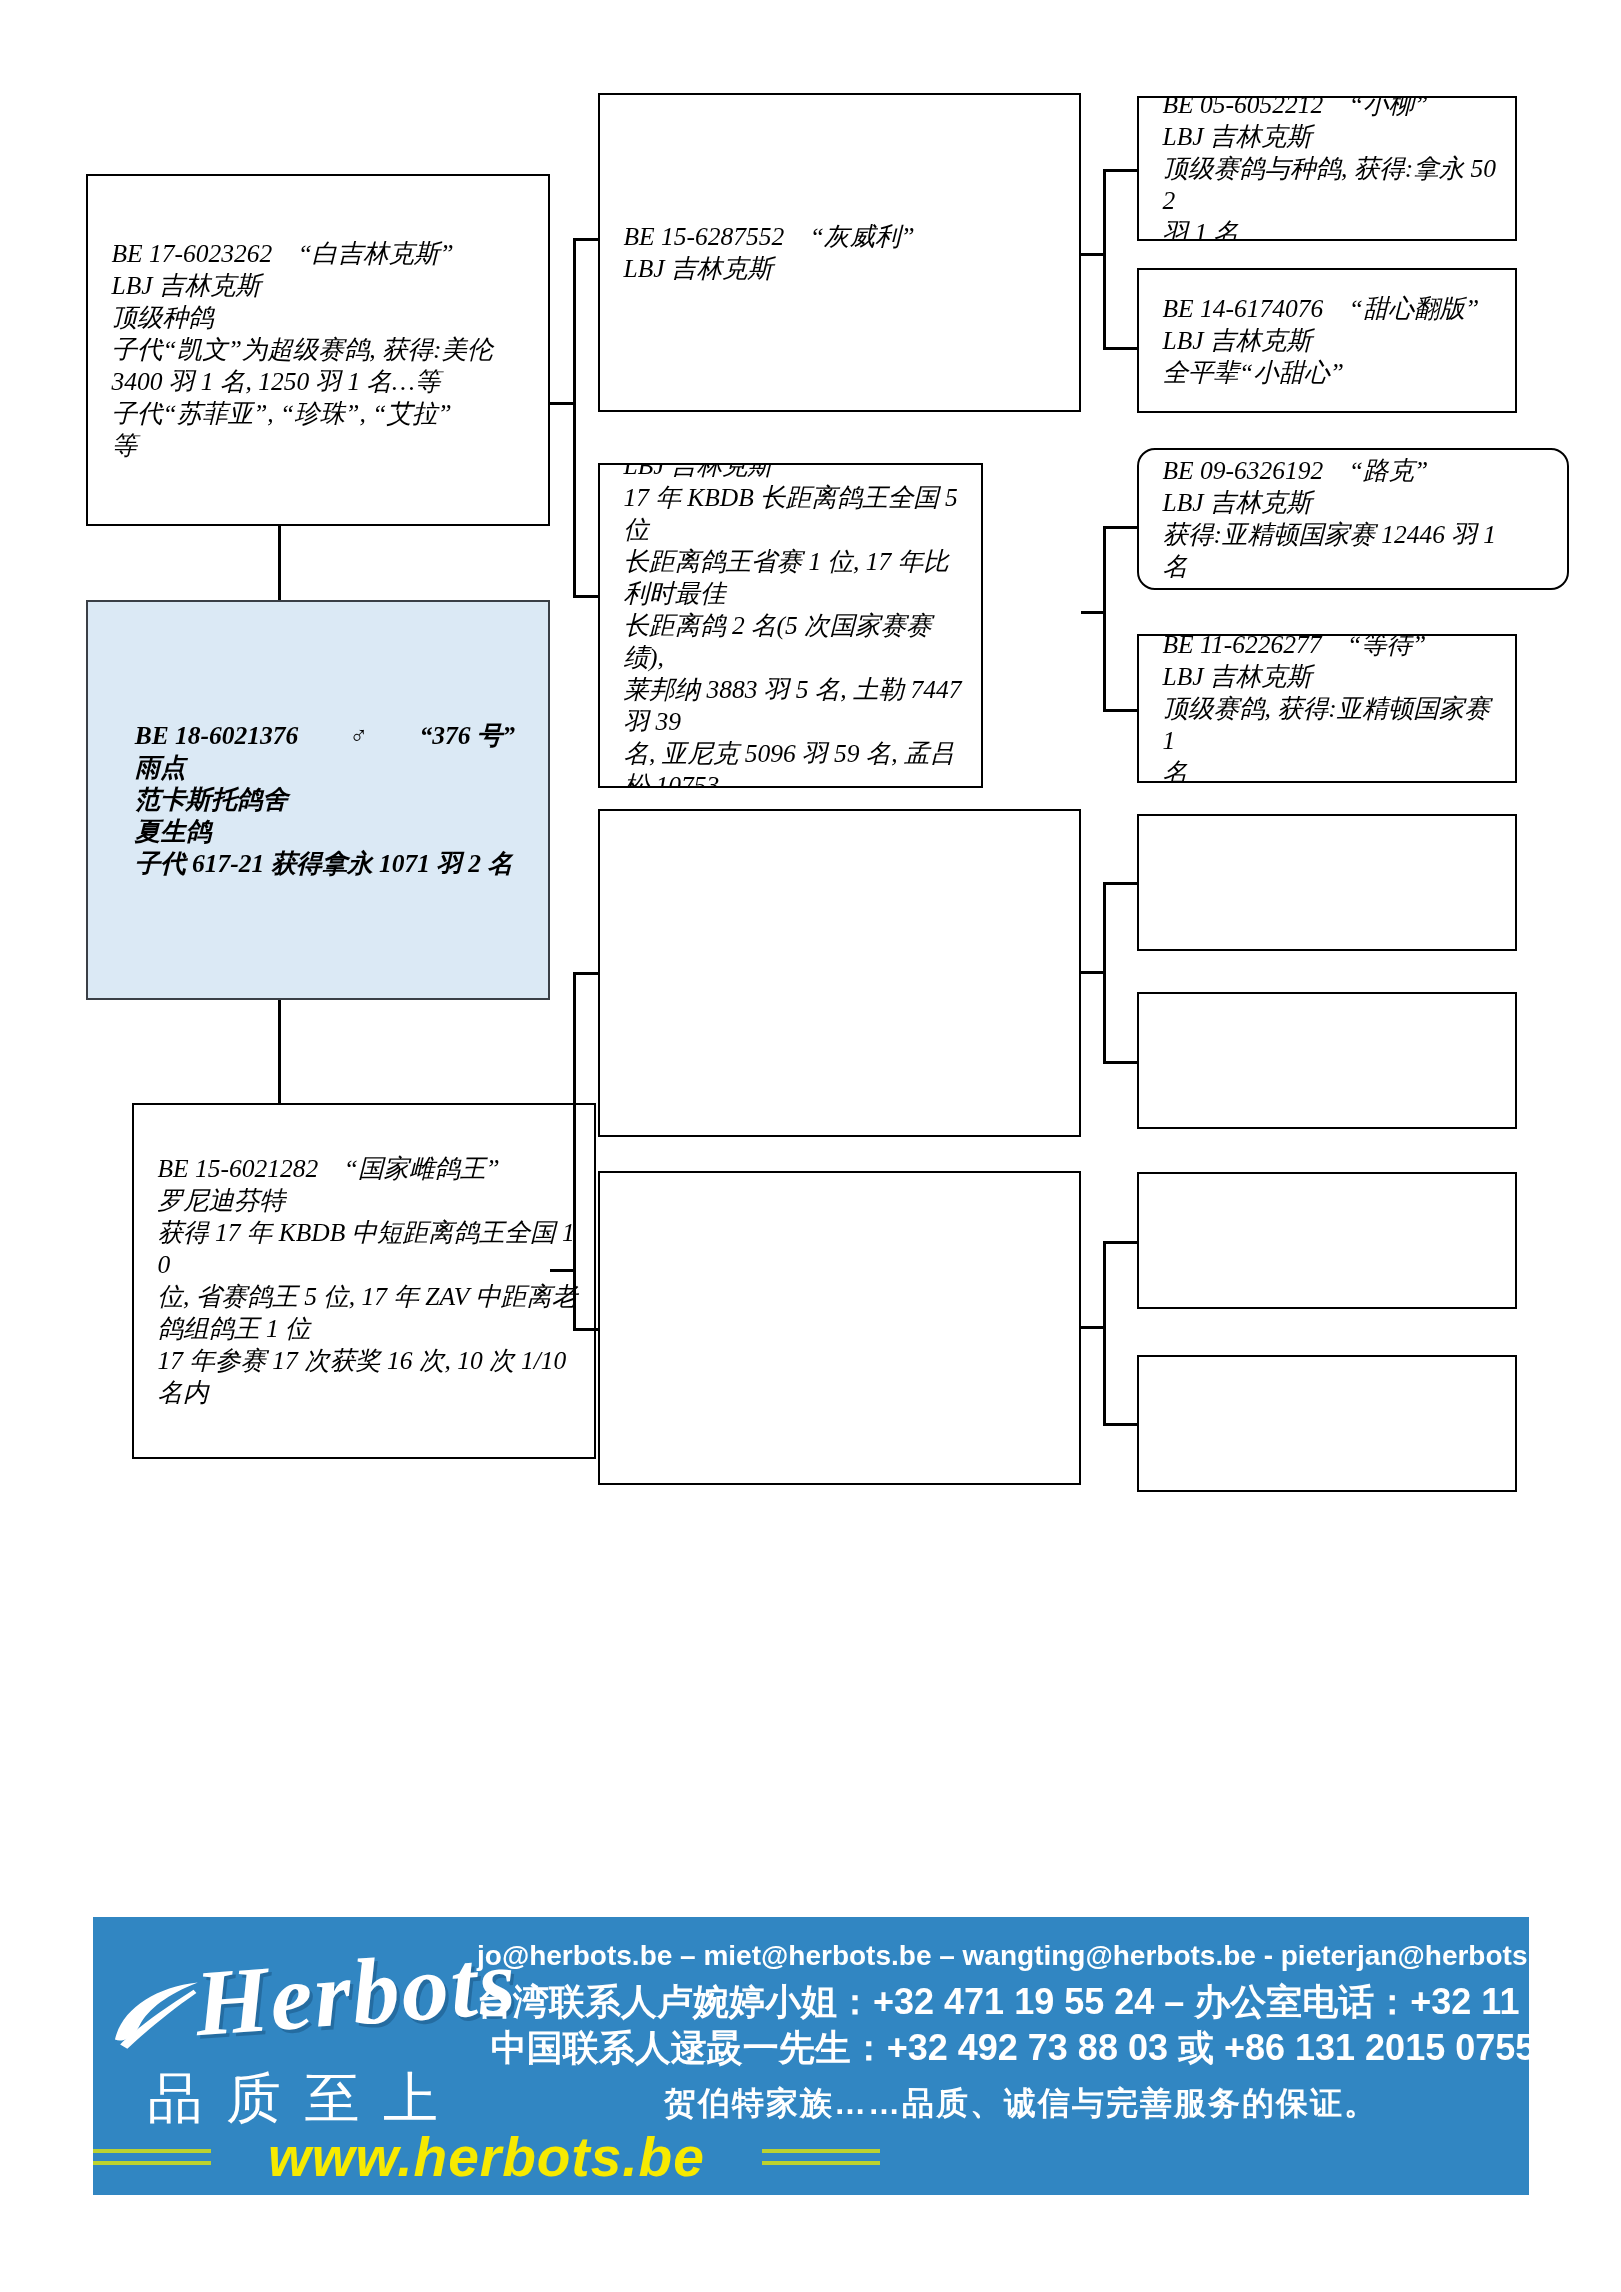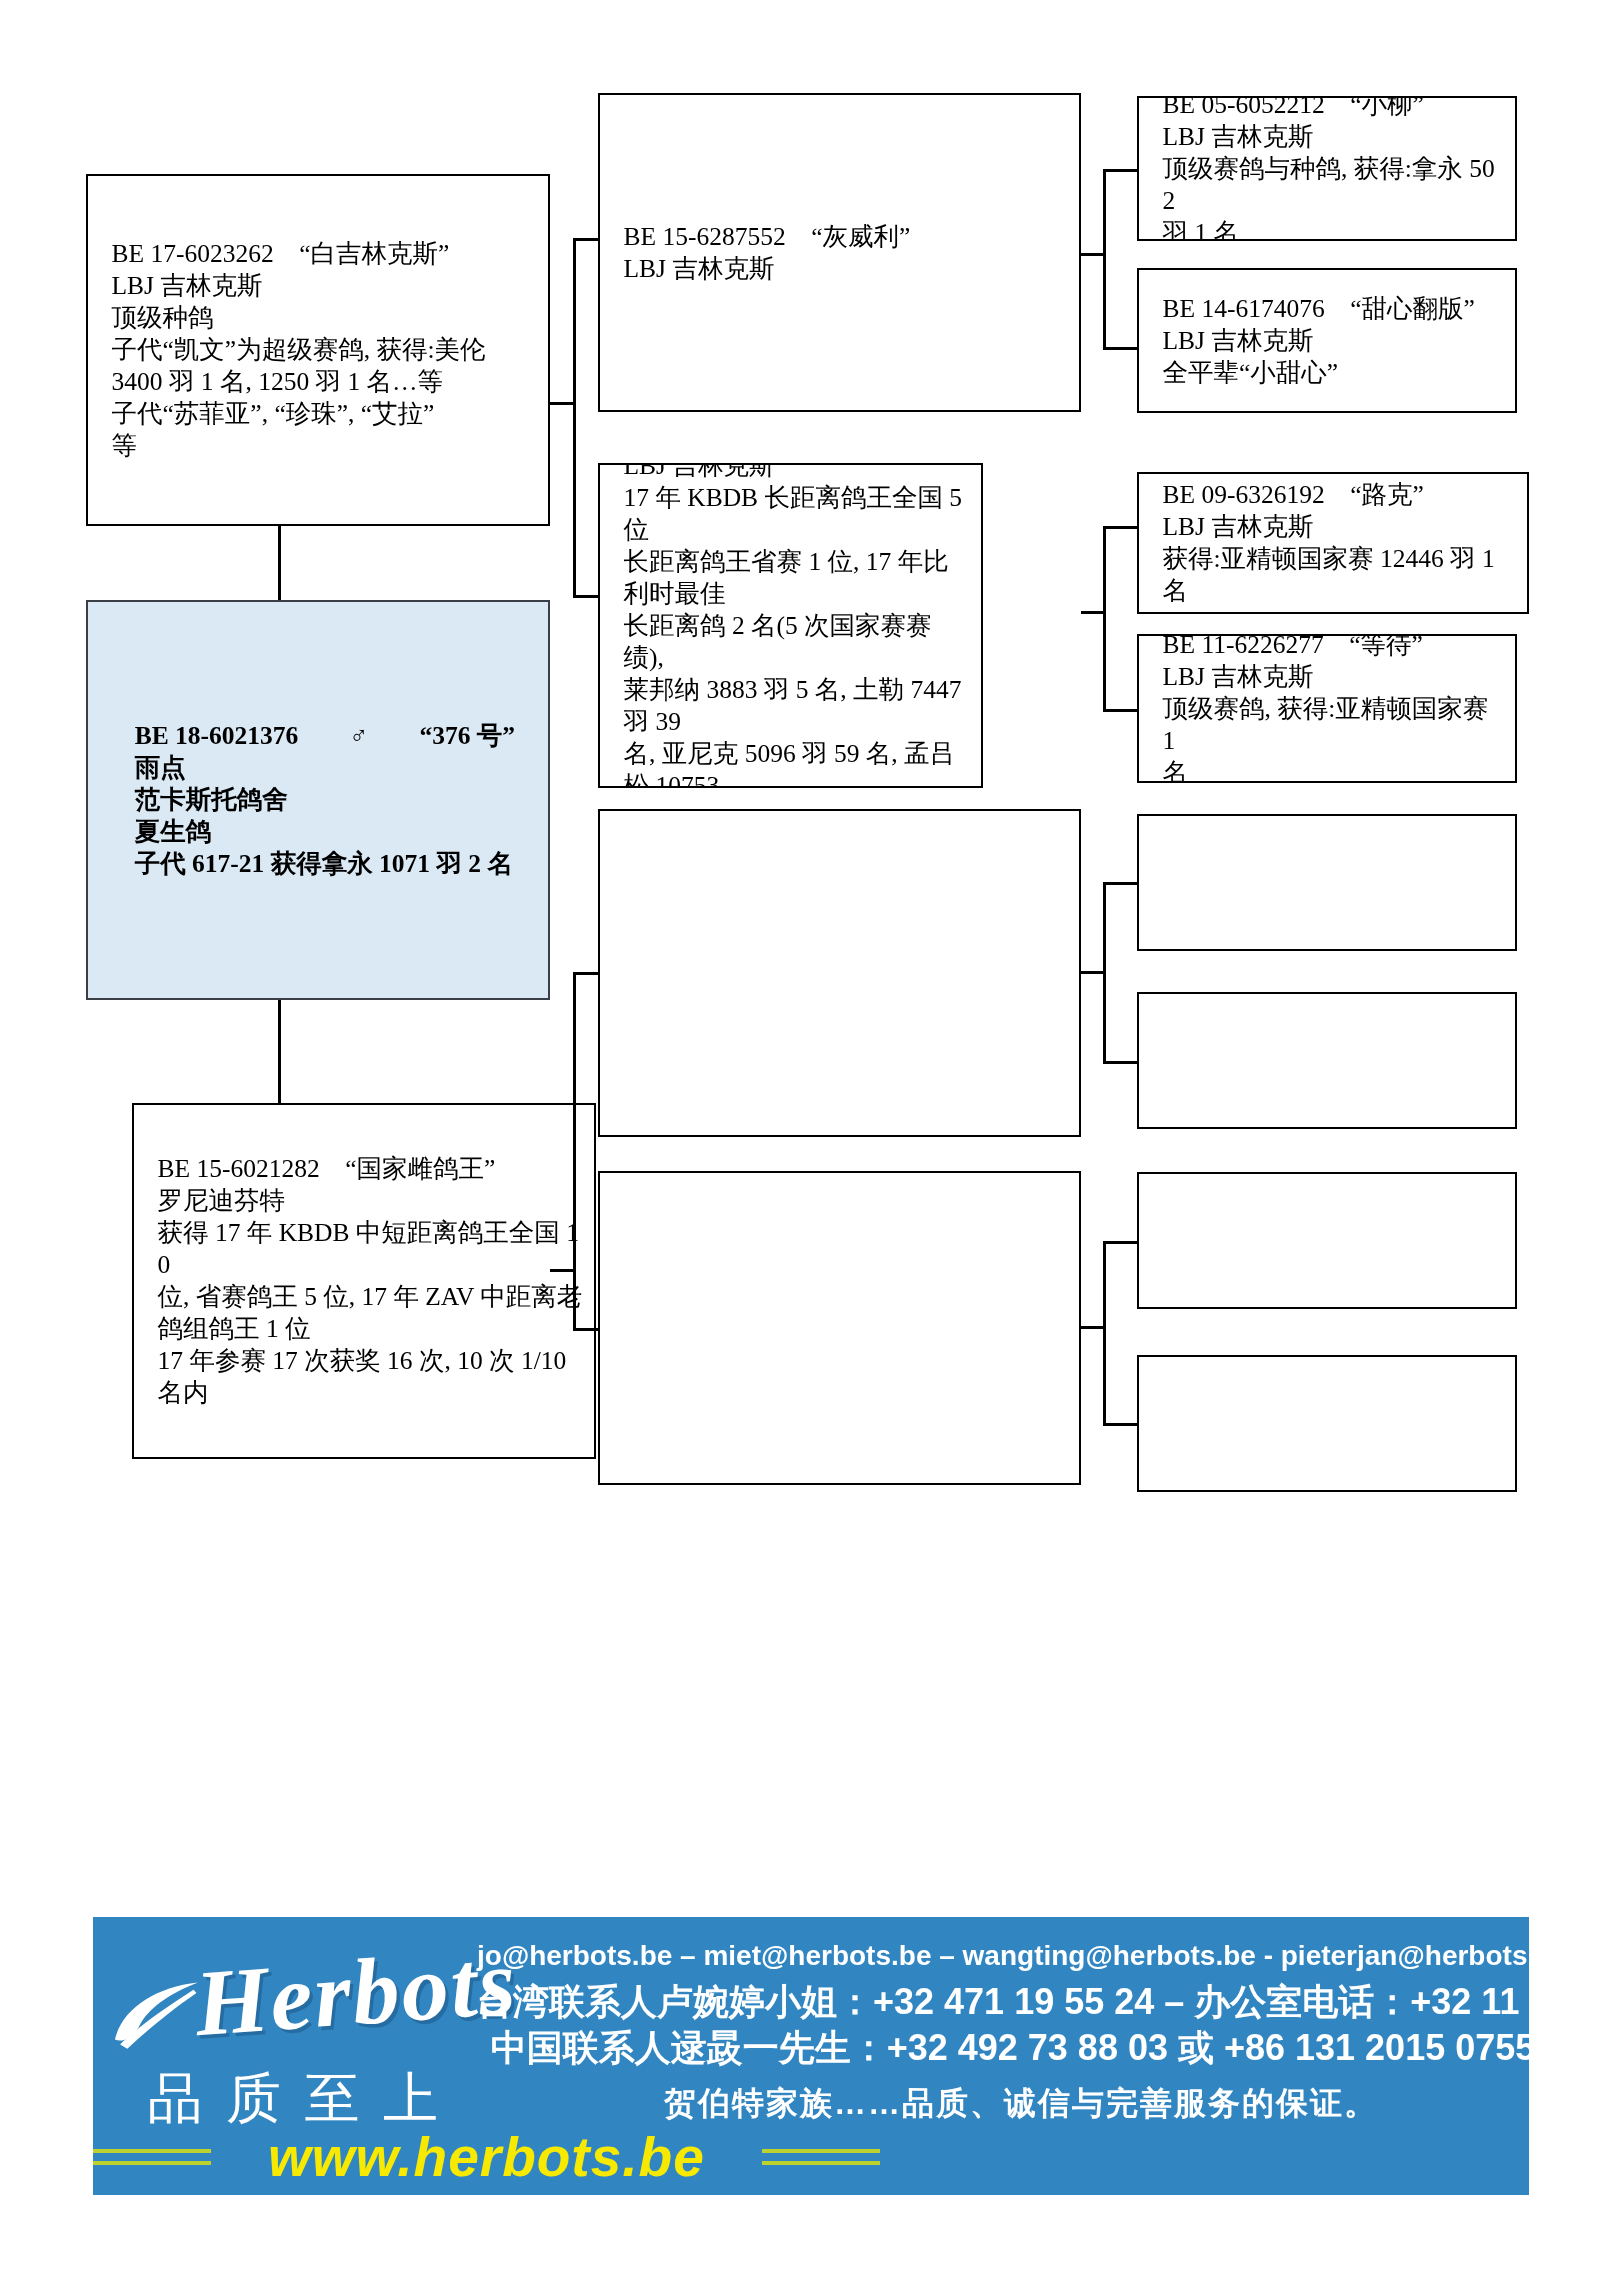--- a/index.html
+++ b/index.html
@@ -1,21 +1,21 @@
 <!DOCTYPE html>
 <html><head>
 <meta charset="utf-8">
 <style>
   html,body{margin:0;padding:0;background:#ffffff;}
   .page{position:relative;width:1621px;height:2293px;background:#ffffff;overflow:hidden;
         font-family:"Liberation Serif","DejaVu Serif",serif;color:#000;}
   .pbox{position:absolute;border:2.9px solid #000;background:#fff;box-sizing:border-box;
         display:flex;align-items:center;overflow:hidden;}
   .pbox .box-text{padding:3.9px 9.8px 3.9px 23.5px;font-size:25.5px;line-height:32px;
-        white-space:pre-wrap;word-break:break-all;}
+        white-space:pre-wrap;word-break:break-all;font-style:italic;}
   .pbox.subject{background:#dbe9f5;border-color:#3a3f46;}
   .pbox.subject .box-text{font-weight:bold;}
   .cline{position:absolute;background:#000;}
   
   .banner{position:absolute;left:93px;top:1917px;width:1436px;height:278px;
         overflow:hidden;font-family:"Liberation Sans","DejaVu Sans",sans-serif;}
   .logo-wrap{position:absolute;left:17.6px;top:29px;width:461px;color:#fff;}
   .logo-script{font-family:"Liberation Serif","DejaVu Serif",serif;font-style:italic;font-weight:bold;
         font-size:94px;line-height:94px;transform:rotate(-4deg);letter-spacing:2px;
         text-shadow:2.9px 3.9px 0 rgba(15,60,100,0.35);white-space:nowrap;}
@@ -94,21 +94,21 @@
     <div class="box-text">BE 05-6052212　“小柳”
 LBJ 吉林克斯
 顶级赛鸽与种鸽, 获得:拿永 502
 羽 1 名</div>
   </div>
   <div class="pbox" style="left:1137px;top:268px;width:380px;height:145px;">
     <div class="box-text">BE 14-6174076　“甜心翻版”
 LBJ 吉林克斯
 全平辈“小甜心”</div>
   </div>
-  <div class="pbox" style="left:1137px;top:472px;width:392px;height:142px;">
+  <div class="pbox" style="left:1137px;top:448px;width:432px;height:142px;border-radius:18px;">
     <div class="box-text">BE 09-6326192　“路克”
 LBJ 吉林克斯
 获得:亚精顿国家赛 12446 羽 1
 名</div>
   </div>
   <div class="pbox" style="left:1137px;top:634px;width:380px;height:149px;">
     <div class="box-text">BE 11-6226277　“等待”
 LBJ 吉林克斯
 顶级赛鸽, 获得:亚精顿国家赛 1
 名</div>

